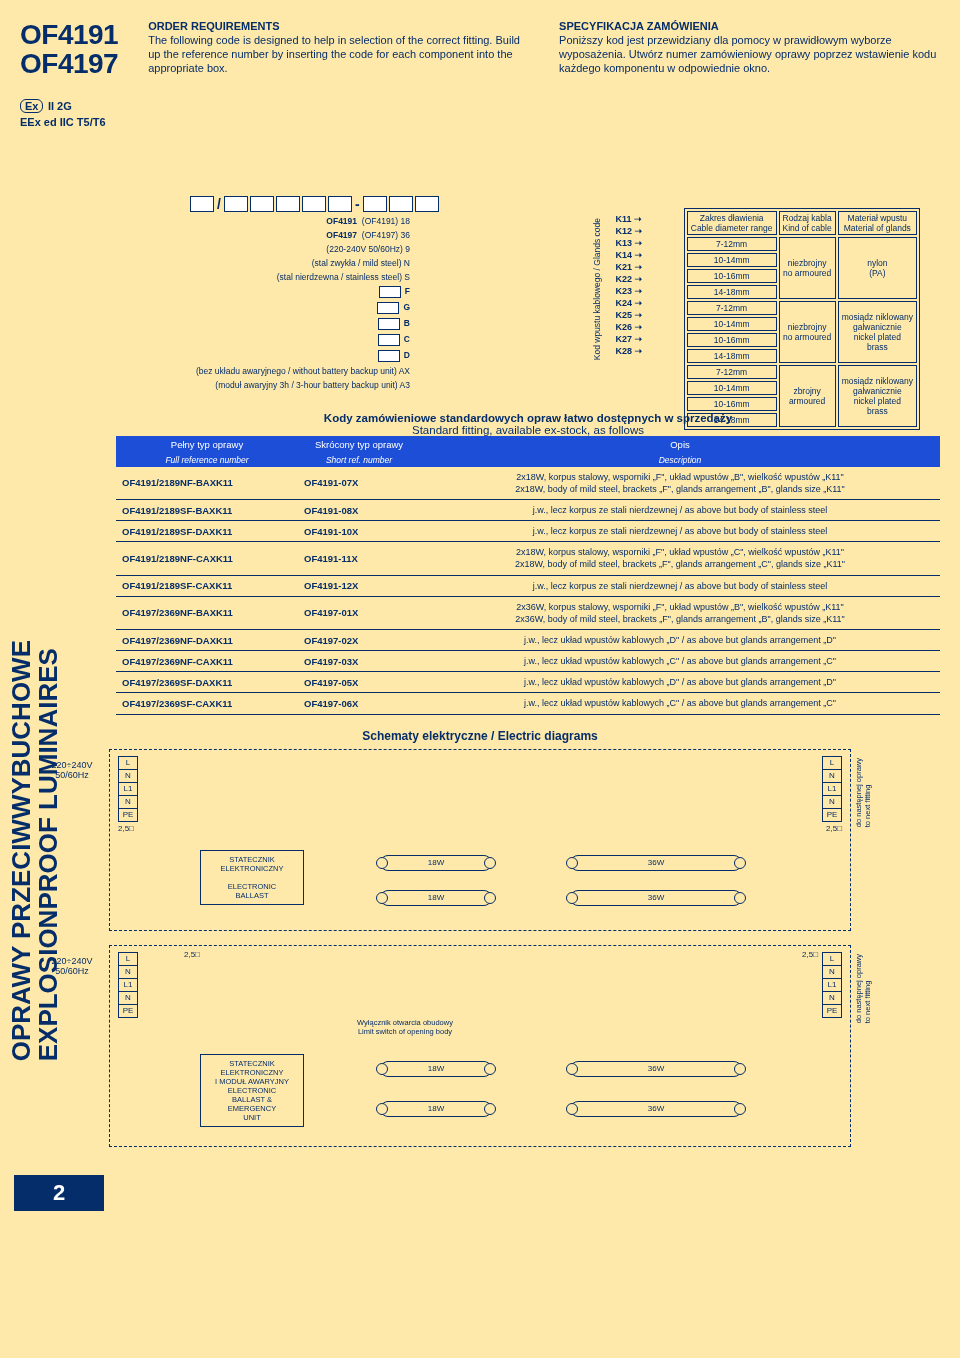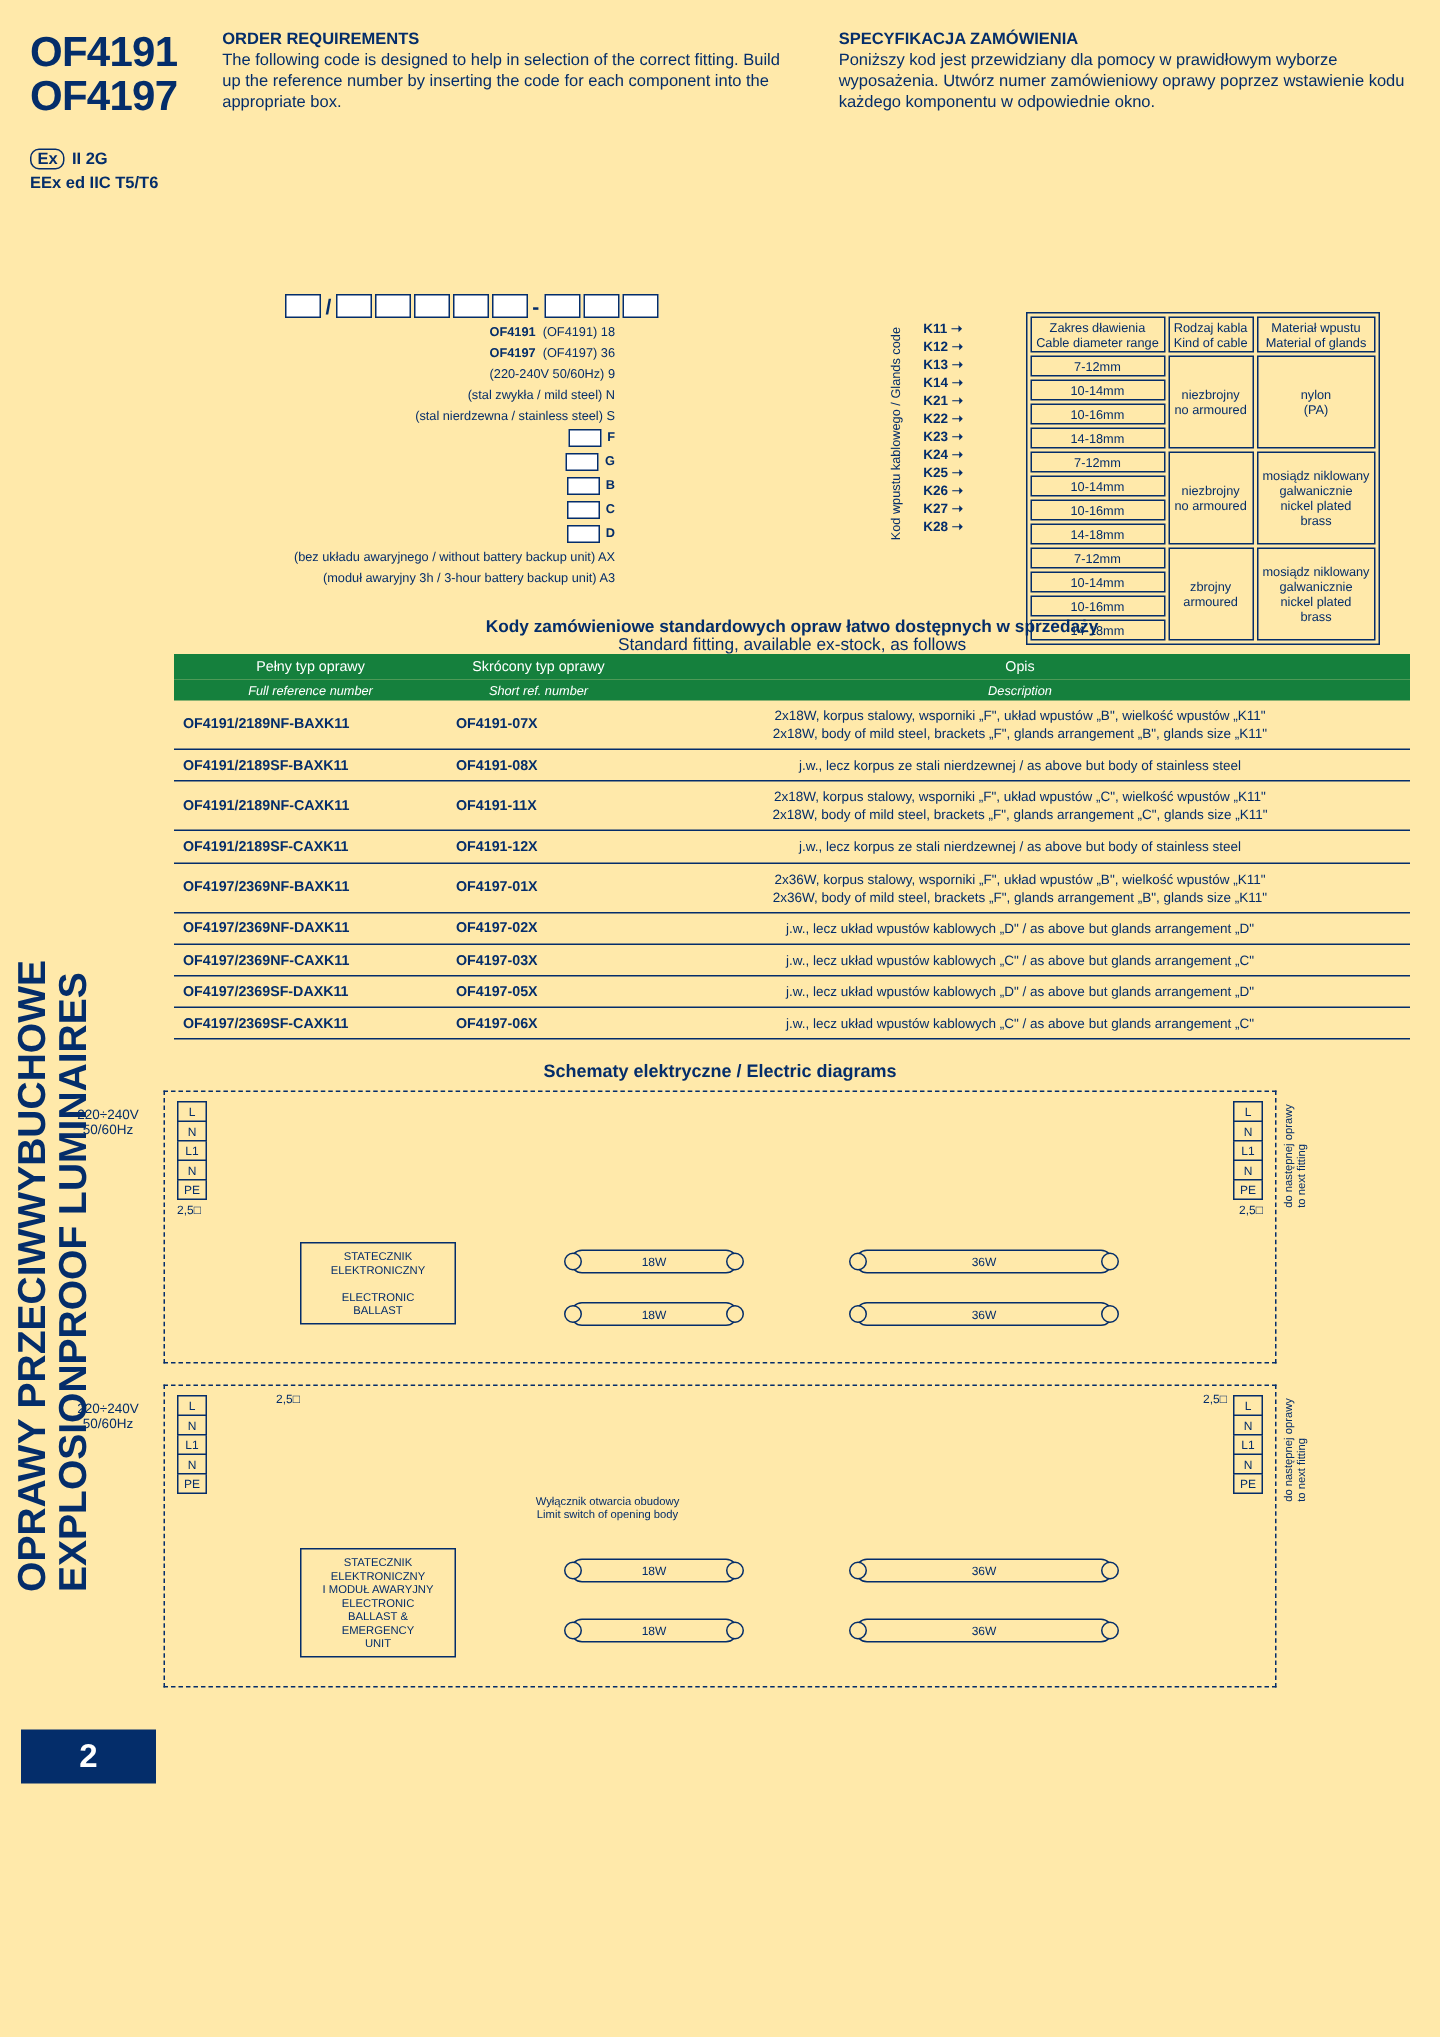--- a/index.html
+++ b/index.html
@@ -161,21 +161,21 @@
     line-height: 1.05;
   }
 
   table.std {
     width: 100%;
     border-collapse: collapse;
     font-size: 9.5px;
     font-family: "Arial Narrow", Arial, sans-serif;
   }
   table.std th {
-    background: #15803d;
+    background: #1d4ed8;
     color: #fff;
     font-weight: normal;
     padding: 3px 6px;
     text-align: center;
   }
   table.std th.desc { text-align: center; }
   table.std tr.sub th {
     font-size: 8.5px;
     font-style: italic;
     padding: 2px 6px;
@@ -467,20 +467,25 @@
         <tbody id="std-body">
           <tr>
             <td class="ref">OF4191/2189NF-BAXK11</td>
             <td class="short">OF4191-07X</td>
             <td class="desc" style="white-space: pre-line; text-align: center;">2x18W, korpus stalowy, wsporniki „F", układ wpustów „B", wielkość wpustów „K11"
 2x18W, body of mild steel, brackets „F", glands arrangement „B", glands size „K11"</td>
           </tr>
           <tr>
             <td class="ref">OF4191/2189SF-BAXK11</td>
             <td class="short">OF4191-08X</td>
+            <td class="desc" style="white-space: pre-line; text-align: center;">j.w., lecz korpus ze stali nierdzewnej / as above but body of stainless steel</td>
+          </tr>
+          <tr>
+            <td class="ref">OF4191/2189SF-DAXK11</td>
+            <td class="short">OF4191-10X</td>
             <td class="desc" style="white-space: pre-line; text-align: center;">j.w., lecz korpus ze stali nierdzewnej / as above but body of stainless steel</td>
           </tr>
           <tr>
             <td class="ref">OF4191/2189NF-CAXK11</td>
             <td class="short">OF4191-11X</td>
             <td class="desc" style="white-space: pre-line; text-align: center;">2x18W, korpus stalowy, wsporniki „F", układ wpustów „C", wielkość wpustów „K11"
 2x18W, body of mild steel, brackets „F", glands arrangement „C", glands size „K11"</td>
           </tr>
           <tr>
             <td class="ref">OF4191/2189SF-CAXK11</td>

